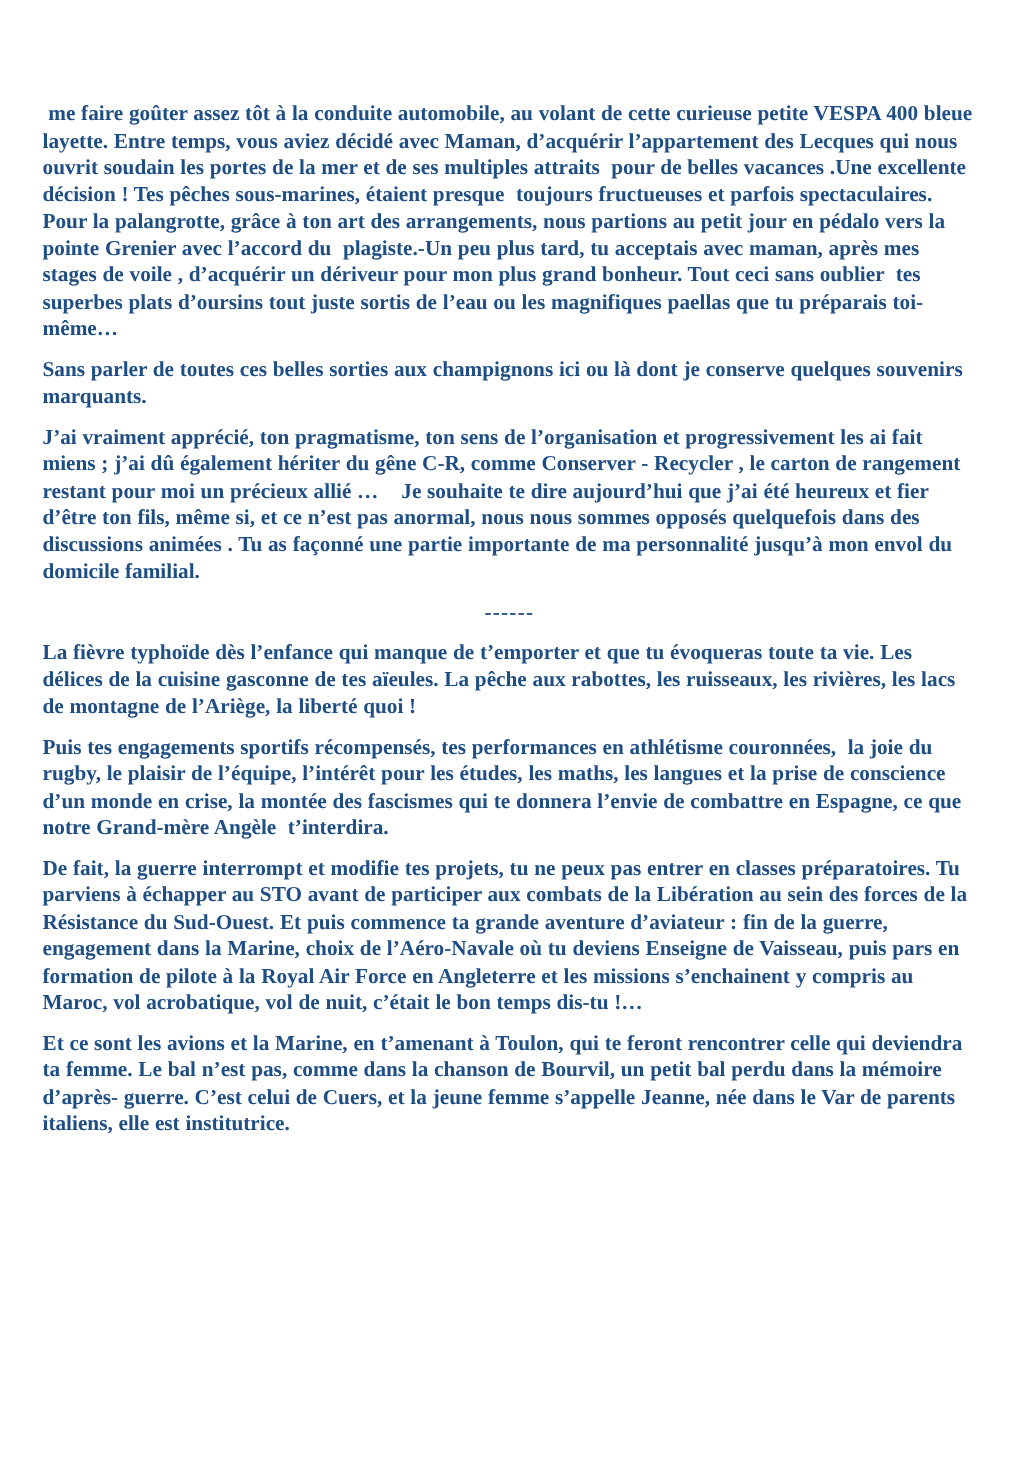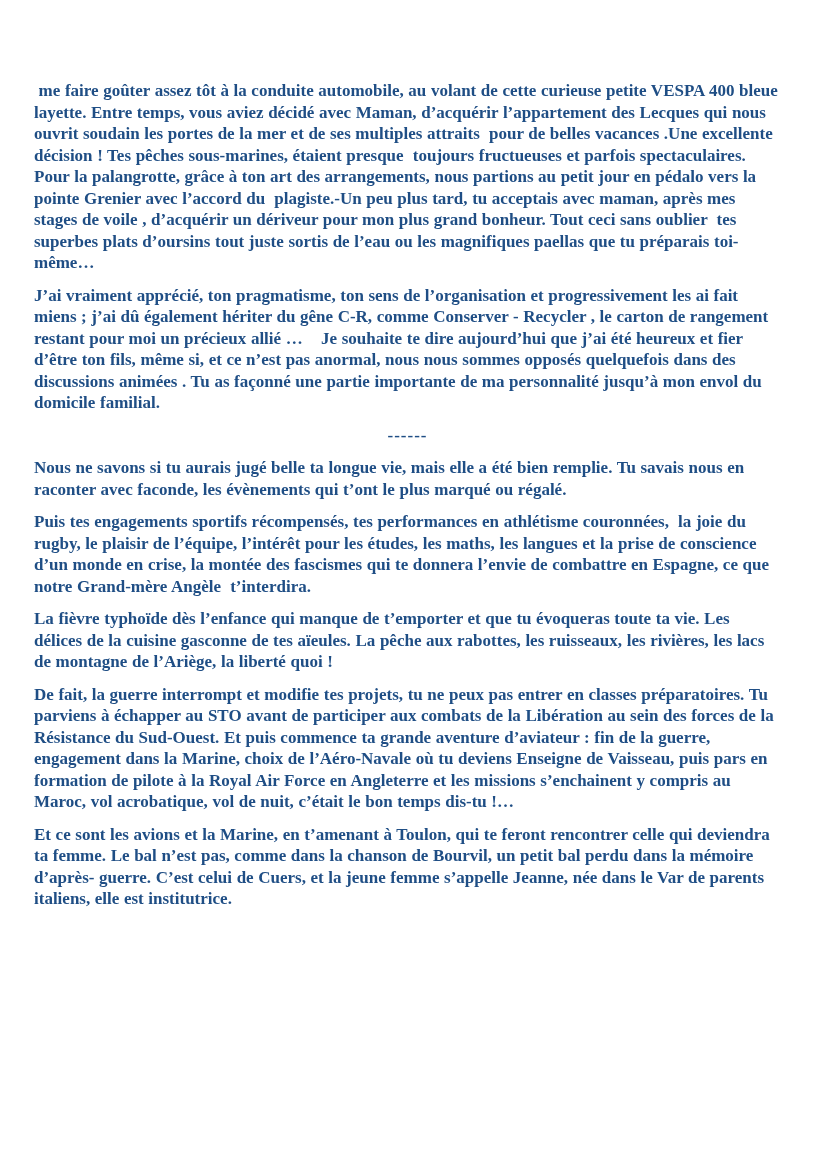--- a/index.html
+++ b/index.html
@@ -34,20 +34,20 @@
   .page p.separator {
     text-align: center;
     letter-spacing: 1px;
   }
 </style>
 </head>
 <body>
 
 <div class="page">
   <p> me faire goûter assez tôt à la conduite automobile, au volant de cette curieuse petite VESPA 400 bleue layette. Entre temps, vous aviez décidé avec Maman, d’acquérir l’appartement des Lecques qui nous ouvrit soudain les portes de la mer et de ses multiples attraits  pour de belles vacances .Une excellente décision ! Tes pêches sous-marines, étaient presque  toujours fructueuses et parfois spectaculaires. Pour la palangrotte, grâce à ton art des arrangements, nous partions au petit jour en pédalo vers la pointe Grenier avec l’accord du  plagiste.-Un peu plus tard, tu acceptais avec maman, après mes stages de voile , d’acquérir un dériveur pour mon plus grand bonheur. Tout ceci sans oublier  tes superbes plats d’oursins tout juste sortis de l’eau ou les magnifiques paellas que tu préparais toi-même…</p>
+  <p>Sans parler de toutes ces belles sorties aux champignons ici ou là dont je conserve quelques souvenirs marquants.</p>
   <p>J’ai vraiment apprécié, ton pragmatisme, ton sens de l’organisation et progressivement les ai fait miens ; j’ai dû également hériter du gêne C-R, comme Conserver - Recycler , le carton de rangement restant pour moi un précieux allié …    Je souhaite te dire aujourd’hui que j’ai été heureux et fier d’être ton fils, même si, et ce n’est pas anormal, nous nous sommes opposés quelquefois dans des discussions animées . Tu as façonné une partie importante de ma personnalité jusqu’à mon envol du domicile familial.</p>
   <p class="separator">------</p>
-  <p>Nous ne savons si tu aurais jugé belle ta longue vie, mais elle a été bien remplie. Tu savais nous en raconter avec faconde, les évènements qui t’ont le plus marqué ou régalé.</p>
+  <p>La fièvre typhoïde dès l’enfance qui manque de t’emporter et que tu évoqueras toute ta vie. Les délices de la cuisine gasconne de tes aïeules. La pêche aux rabottes, les ruisseaux, les rivières, les lacs de montagne de l’Ariège, la liberté quoi !</p>
   <p>Puis tes engagements sportifs récompensés, tes performances en athlétisme couronnées,  la joie du rugby, le plaisir de l’équipe, l’intérêt pour les études, les maths, les langues et la prise de conscience d’un monde en crise, la montée des fascismes qui te donnera l’envie de combattre en Espagne, ce que notre Grand-mère Angèle  t’interdira.</p>
-  <p>La fièvre typhoïde dès l’enfance qui manque de t’emporter et que tu évoqueras toute ta vie. Les délices de la cuisine gasconne de tes aïeules. La pêche aux rabottes, les ruisseaux, les rivières, les lacs de montagne de l’Ariège, la liberté quoi !</p>
   <p>De fait, la guerre interrompt et modifie tes projets, tu ne peux pas entrer en classes préparatoires. Tu parviens à échapper au STO avant de participer aux combats de la Libération au sein des forces de la Résistance du Sud-Ouest. Et puis commence ta grande aventure d’aviateur : fin de la guerre, engagement dans la Marine, choix de l’Aéro-Navale où tu deviens Enseigne de Vaisseau, puis pars en formation de pilote à la Royal Air Force en Angleterre et les missions s’enchainent y compris au Maroc, vol acrobatique, vol de nuit, c’était le bon temps dis-tu !…</p>
   <p>Et ce sont les avions et la Marine, en t’amenant à Toulon, qui te feront rencontrer celle qui deviendra ta femme. Le bal n’est pas, comme dans la chanson de Bourvil, un petit bal perdu dans la mémoire d’après- guerre. C’est celui de Cuers, et la jeune femme s’appelle Jeanne, née dans le Var de parents italiens, elle est institutrice.</p>
 </div>
 
 </body></html>

